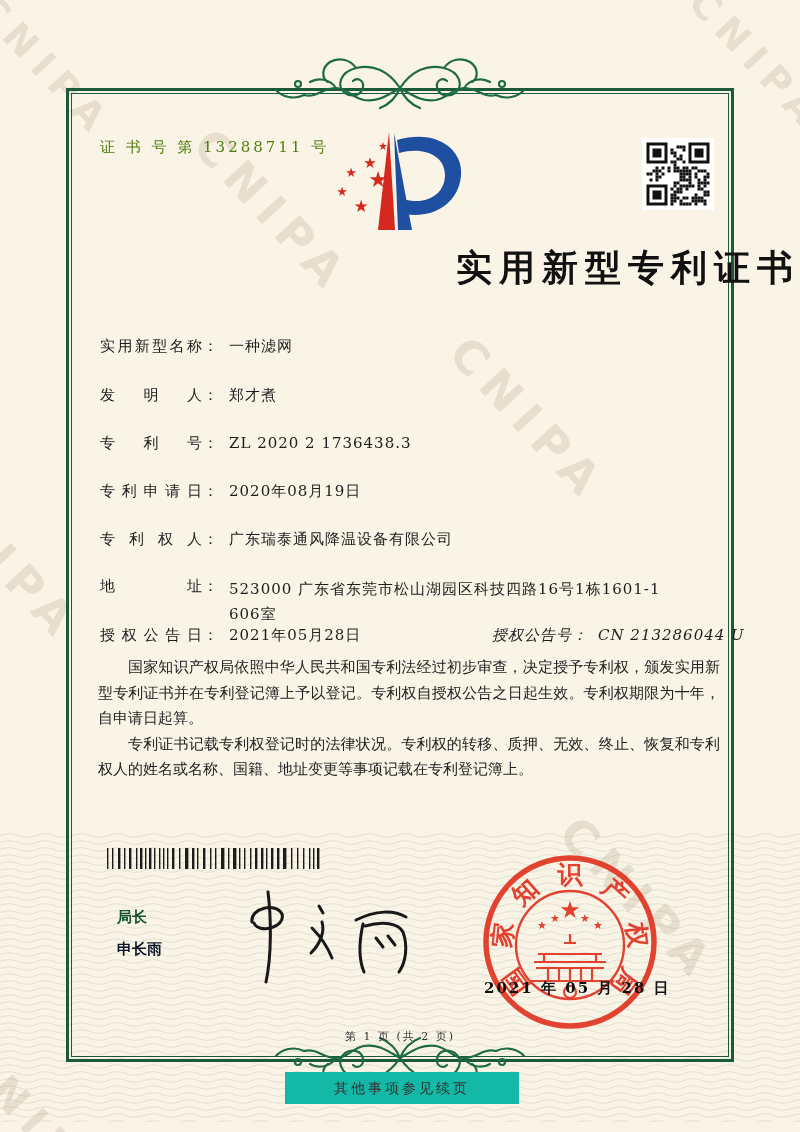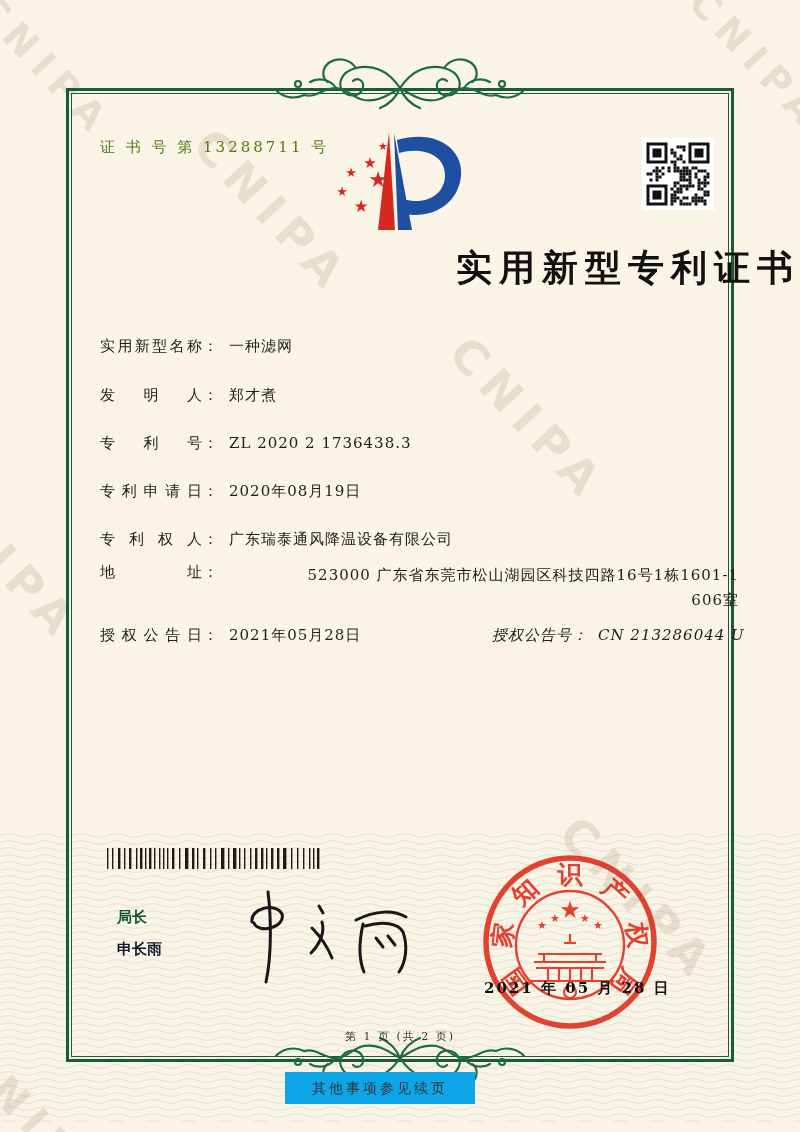--- a/index.html
+++ b/index.html
@@ -22,40 +22,40 @@
   .content{position:absolute;inset:0;z-index:4;}
   .certno{position:absolute;left:100px;top:138px;font-size:15px;letter-spacing:3px;color:#4d7c0f;}
   .logo{position:absolute;left:333px;top:128px;}
   .qr{position:absolute;left:642px;top:138px;background:#fff;padding:3px;}
   .title{position:absolute;left:0;width:100%;top:244px;text-align:right;
          font-size:36px;font-weight:700;letter-spacing:7px;color:#111;}
   .field{position:absolute;left:100px;font-size:15px;letter-spacing:1px;white-space:nowrap;}
   .flabel{display:inline-block;width:103px;text-align:justify;text-align-last:justify;}
   .colon{display:inline-block;margin-right:10px;}
   .fval{letter-spacing:1px;}
-  .addrblock{display:inline-block;vertical-align:top;white-space:normal;width:510px;text-align:right;}
+  .addrblock{display:inline-block;vertical-align:top;white-space:normal;width:510px;}
   .addrblock span{display:block;line-height:25px;}
   .grant2{position:absolute;left:392px;top:0;font-style:italic;}
   .paras{position:absolute;left:98px;top:655px;width:622px;font-size:15px;
          line-height:25.5px;text-align:justify;color:#222;}
   .paras p{margin:0;text-indent:2em;}
   .barcode{position:absolute;left:105px;top:848px;}
   .sig-title{position:absolute;left:117px;top:908px;font-family:"DejaVu Sans","Liberation Sans",sans-serif;
              font-weight:700;font-size:15px;color:#14532d;}
   .sig-name{position:absolute;left:117px;top:940px;font-family:"DejaVu Sans","Liberation Sans",sans-serif;
             font-weight:700;font-size:15px;color:#0f172a;}
   .sig-hand{position:absolute;left:226px;top:886px;}
   .seal{position:absolute;left:478px;top:850px;}
   .seal-ch{font-size:25px;font-weight:700;fill:#e0301e;
            font-family:"DejaVu Serif","Liberation Serif",serif;}
   .seal-date{position:absolute;left:484px;top:979px;font-size:15px;font-weight:700;
              letter-spacing:2px;color:#111;}
   .pageinfo{position:absolute;left:0;width:100%;top:1029px;text-align:center;
             font-size:11px;letter-spacing:2px;color:#333;}
-  .contnote{position:absolute;left:285px;top:1072px;width:190px;height:32px;background:#0ea5e9;
+  .contnote{position:absolute;left:285px;top:1072px;width:234px;height:32px;background:#14b8a6;
             text-align:center;line-height:32px;font-size:14px;letter-spacing:3px;color:#333;z-index:5;}
 </style>
 </head>
 <body>
 
 <div class="page">
 
   <span class="wm" style="left:0px;top:-14px;font-size:38px;">CNIPA</span>
   <span class="wm" style="left:712px;top:-20px;font-size:38px;">CNIPA</span>
   <span class="wm" style="left:222px;top:118px;font-size:46px;">CNIPA</span>
@@ -253,31 +253,33 @@
     </div>
     <div class="field" style="top:434px">
       <span class="flabel">专利号</span><span class="colon">：</span><span class="fval">ZL 2020 2 1736438.3</span>
     </div>
     <div class="field" style="top:482px">
       <span class="flabel">专利申请日</span><span class="colon">：</span><span class="fval">2020年08月19日</span>
     </div>
     <div class="field" style="top:530px">
       <span class="flabel">专利权人</span><span class="colon">：</span><span class="fval">广东瑞泰通风降温设备有限公司</span>
     </div>
-    <div class="field" style="top:563px">
+    <div class="field" style="top:577px">
       <span class="flabel">地址</span><span class="colon">：</span><span class="fval addrblock"><span>523000 广东省东莞市松山湖园区科技四路16号1栋1601-1</span><span>606室</span></span>
     </div>
     <div class="field" style="top:626px">
       <span class="flabel">授权公告日</span><span class="colon">：</span><span class="fval">2021年05月28日</span>
       <span class="grant2">
         <span>授权公告号</span><span class="colon">：</span><span class="fval">CN 213286044 U</span>
       </span>
     </div>
 
     <div class="paras">
+      <p>国家知识产权局依照中华人民共和国专利法经过初步审查，决定授予专利权，颁发实用新型专利证书并在专利登记簿上予以登记。专利权自授权公告之日起生效。专利权期限为十年，自申请日起算。</p>
+      <p>专利证书记载专利权登记时的法律状况。专利权的转移、质押、无效、终止、恢复和专利权人的姓名或名称、国籍、地址变更等事项记载在专利登记簿上。</p>
     </div>
 
     <svg class="barcode" width="222" height="22" viewBox="0 0 222 22">
       <g id="bars" fill="#1c1c1c">
           <rect x="2" y="0" width="1.4" height="21"></rect>
           <rect x="7" y="0" width="1.4" height="21"></rect>
           <rect x="13" y="0" width="2.4" height="21"></rect>
           <rect x="19" y="0" width="1.4" height="21"></rect>
           <rect x="24" y="0" width="2.4" height="21"></rect>
           <rect x="31" y="0" width="1.4" height="21"></rect>

